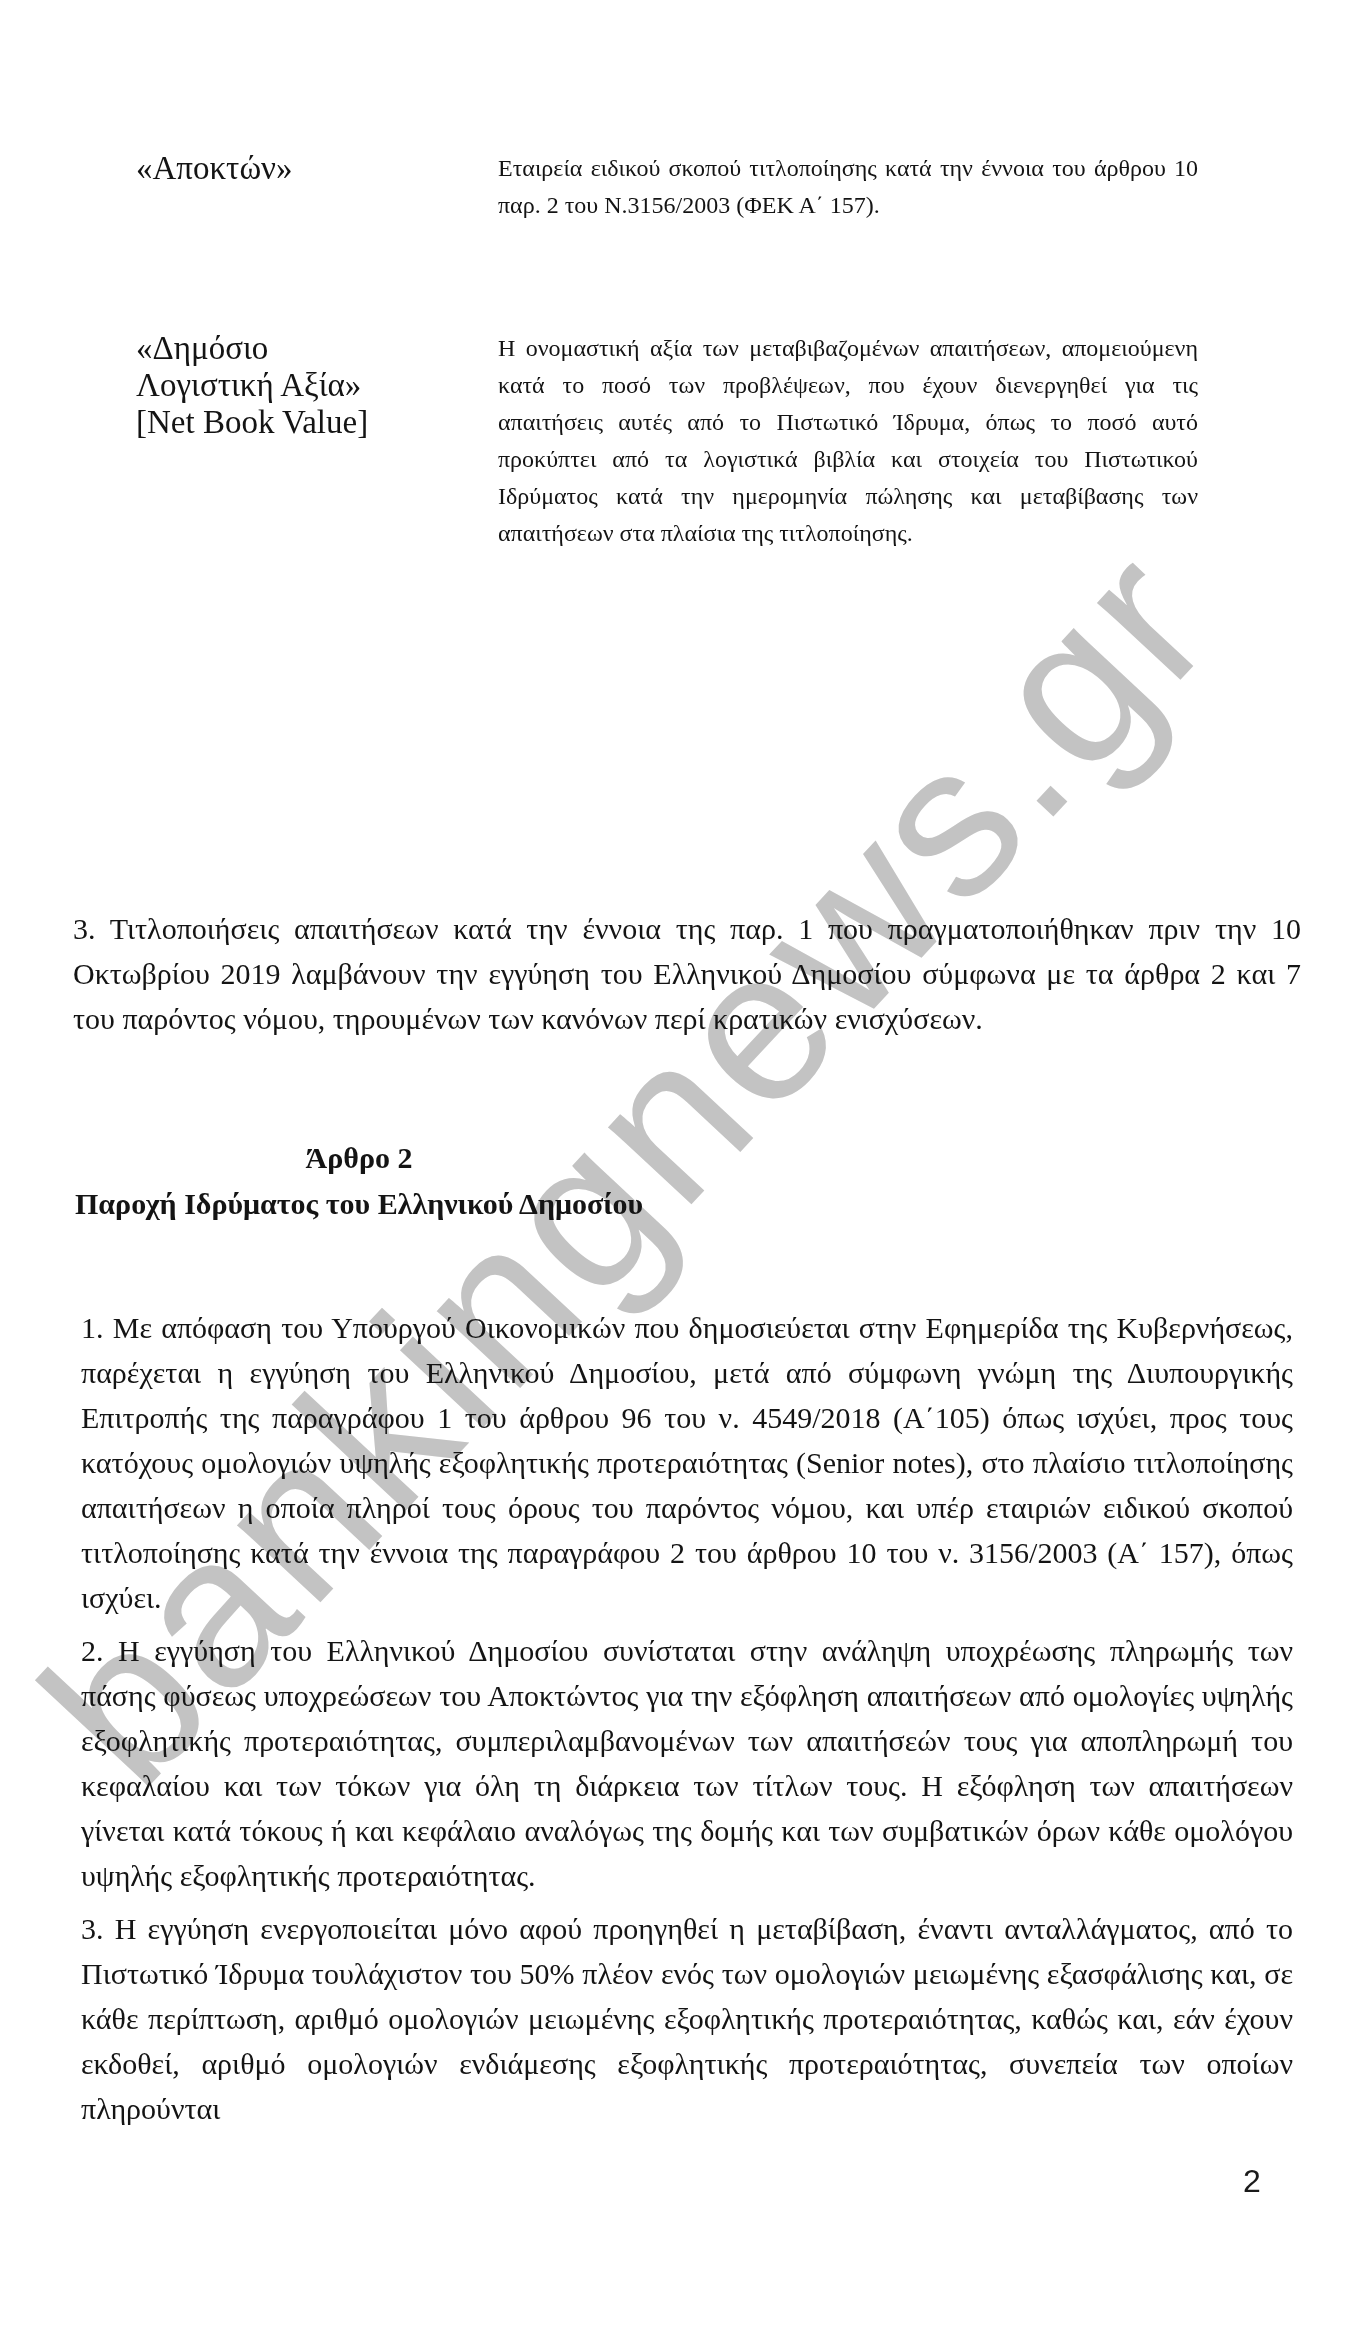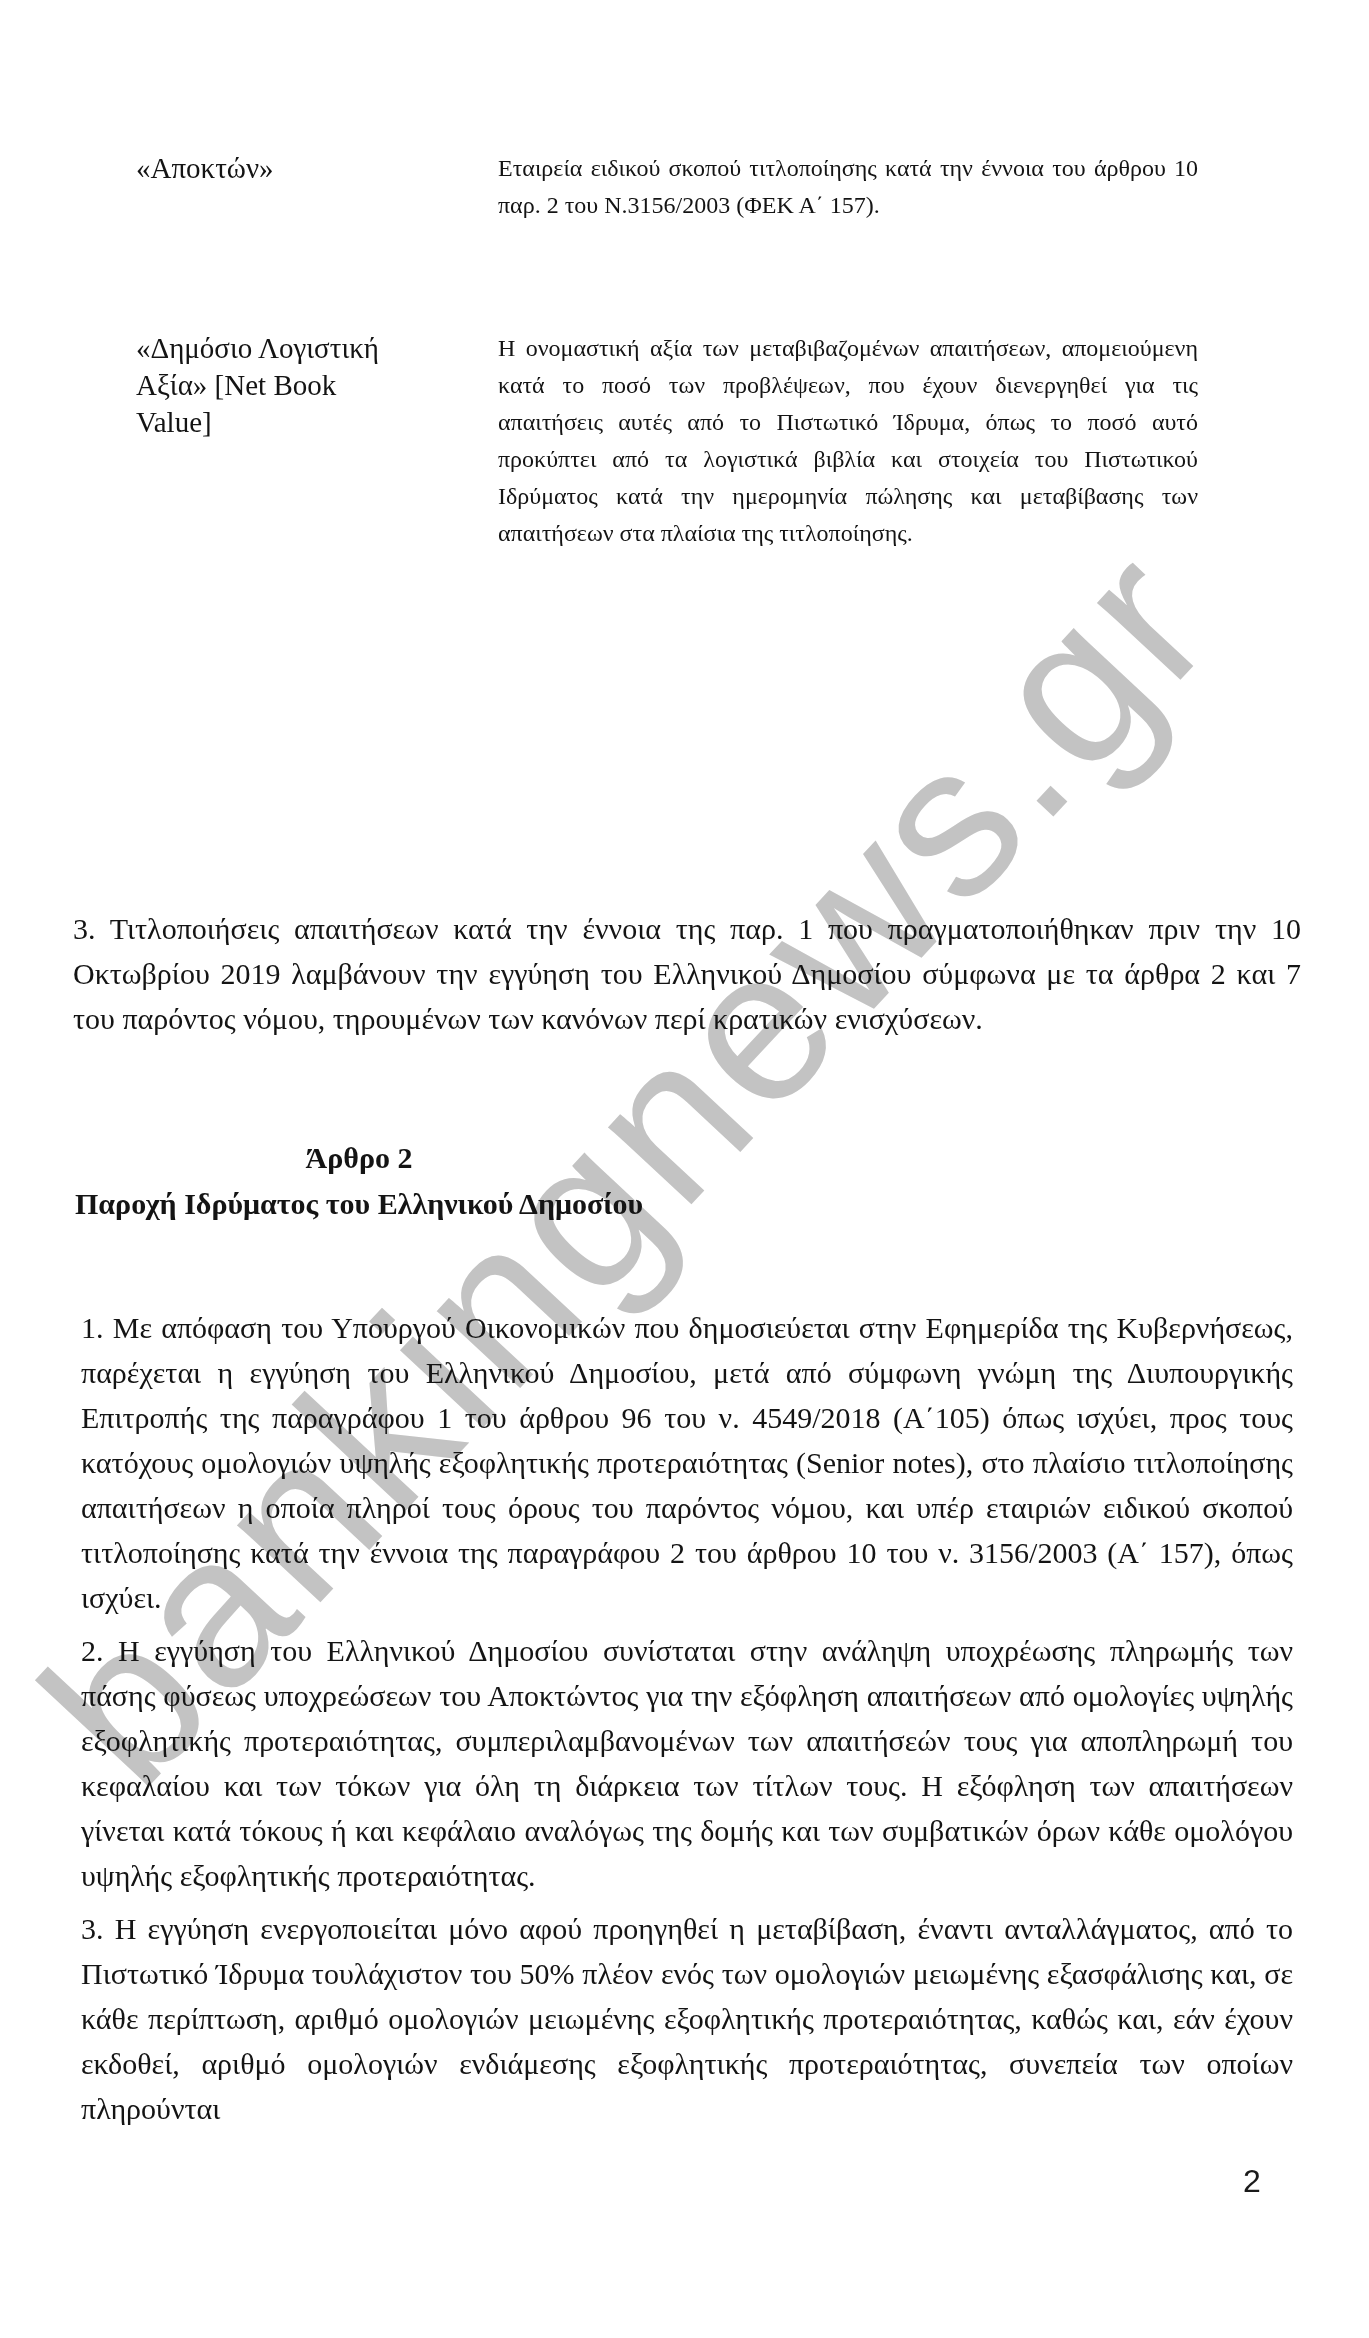--- a/index.html
+++ b/index.html
@@ -34,21 +34,21 @@
   }
   .layer {
     position: absolute;
     z-index: 1;
   }
   
   .def-term {
     position: absolute;
     left: 136px;
     width: 250px;
-    font-size: 29px;
+    font-size: 33px;
     line-height: 37px;
     text-align: left;
   }
   .def-text {
     position: absolute;
     left: 498px;
     width: 700px;
     font-size: 24px;
     line-height: 37px;
     text-align: justify;

